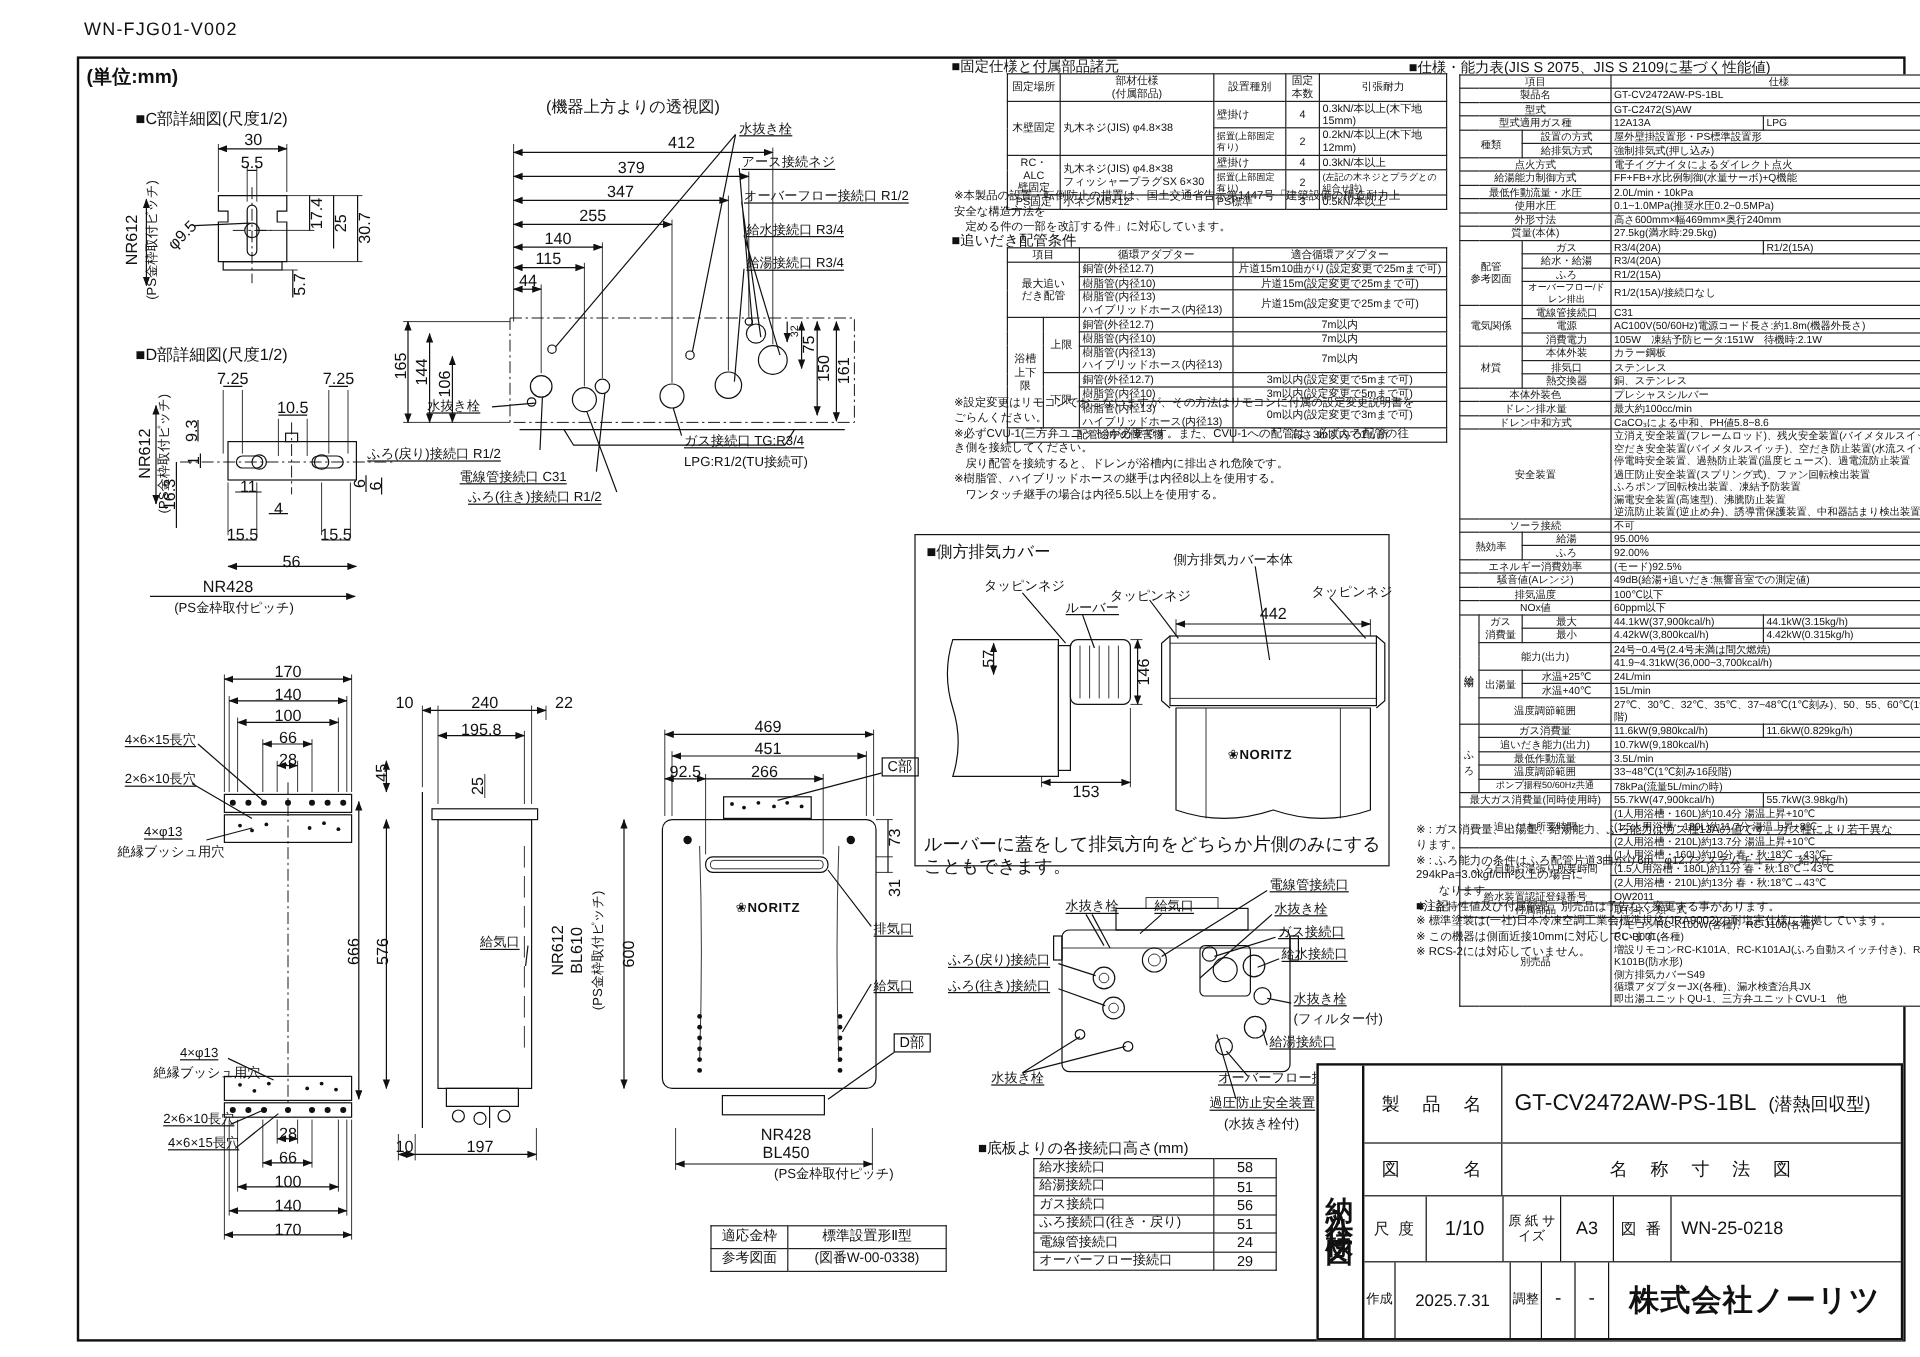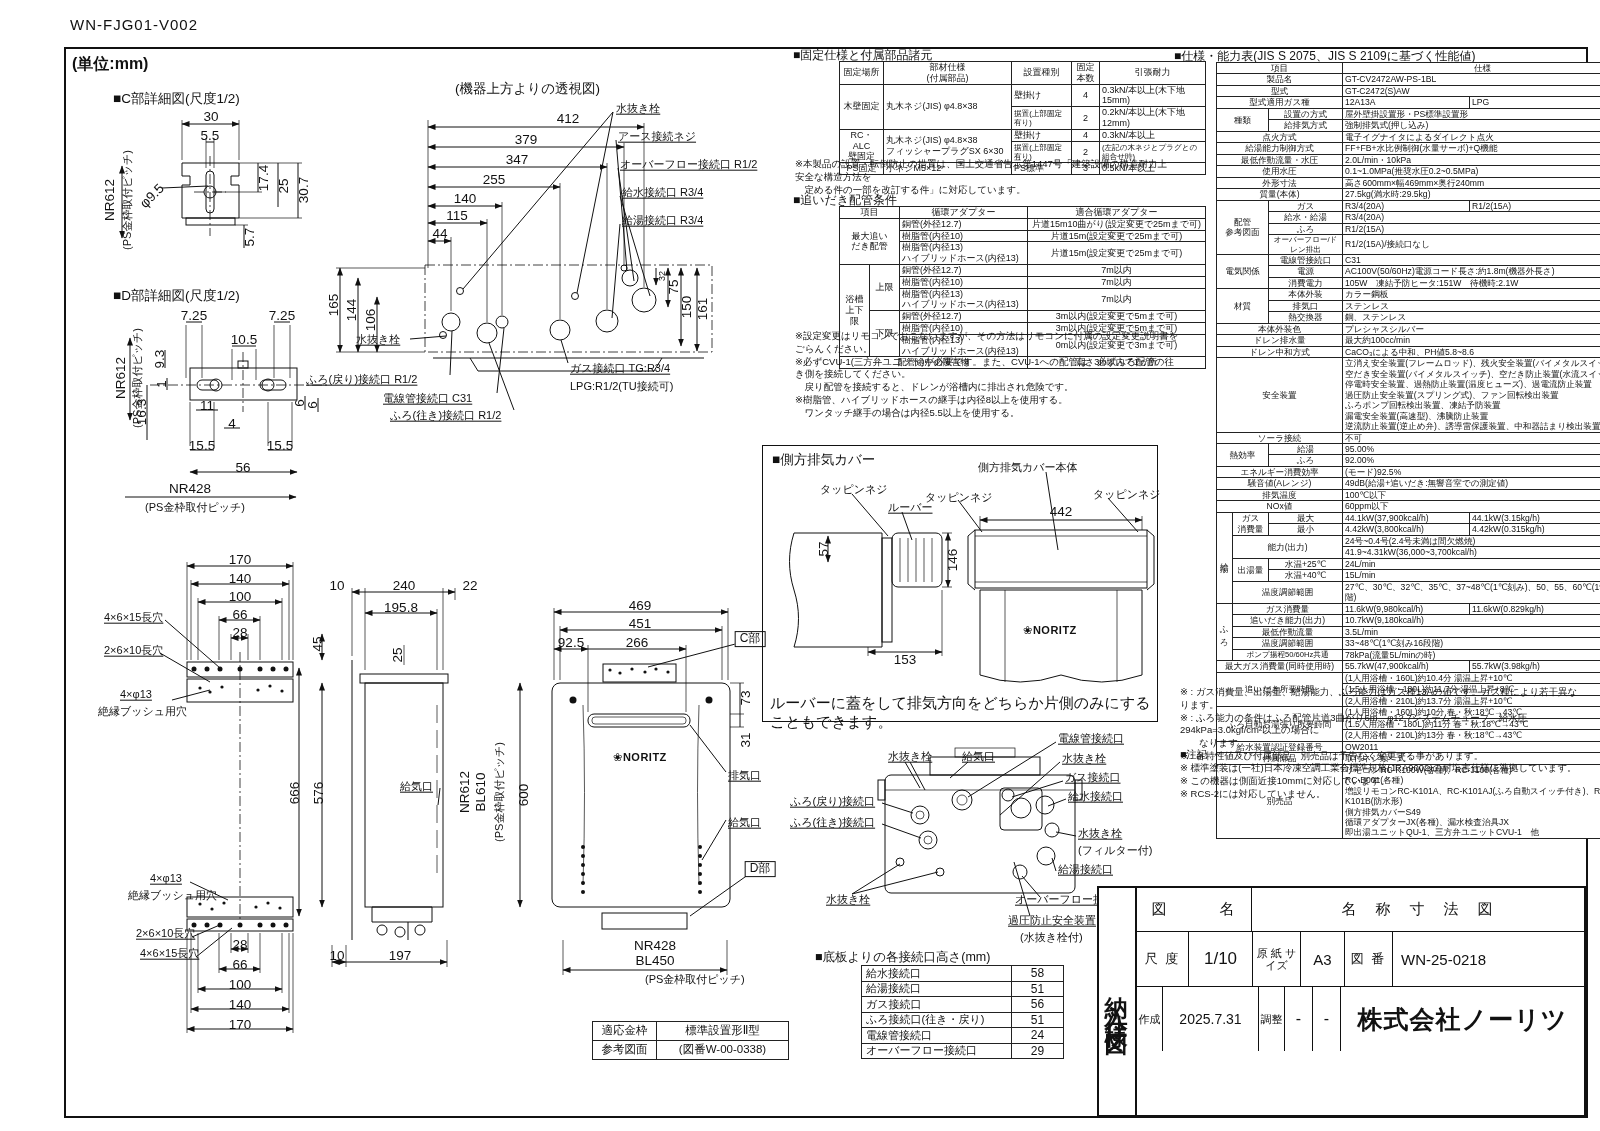--- a/index.html
+++ b/index.html
@@ -878,20 +878,27 @@
             <td>参考図面</td>
             <td>(図番W-00-0338)</td>
           </tr>
         </tbody>
     </table>
   </div>
 
   <div class="abs" id="tblock">
     <div id="tb-left">納入仕様図</div>
     <div id="tb-right">
+      <div class="tb-row" style="height:66px">
+        <div class="tb-cell tb-lab" style="width:115px">製　品　名</div>
+        <div class="tb-cell" id="tb-product-val" style="flex:1">
+          <span>GT-CV2472AW-PS-1BL</span>
+          <span id="tb-product-suffix">(潜熱回収型)</span>
+        </div>
+      </div>
       <div class="tb-row" style="height:44px">
         <div class="tb-cell tb-lab" style="width:115px">図　　　名</div>
         <div class="tb-cell tb-lab" style="flex:1">名　称　寸　法　図</div>
       </div>
       <div class="tb-row" style="height:55px">
         <div class="tb-cell tb-lab" style="width:52px;font-size:13px">尺 度</div>
         <div class="tb-cell" style="width:64px;font-size:17px">1/10</div>
         <div class="tb-cell tb-small" style="width:48px">原 紙
 サイズ</div>
         <div class="tb-cell" style="width:44px;font-size:15px">A3</div>

